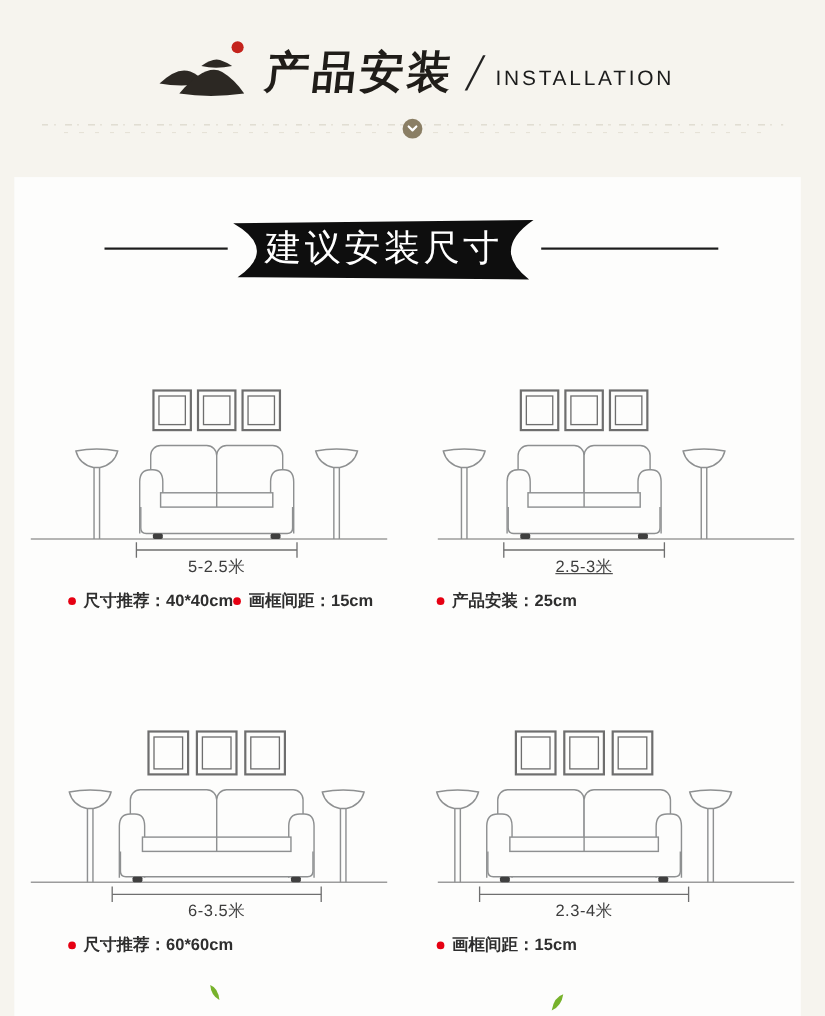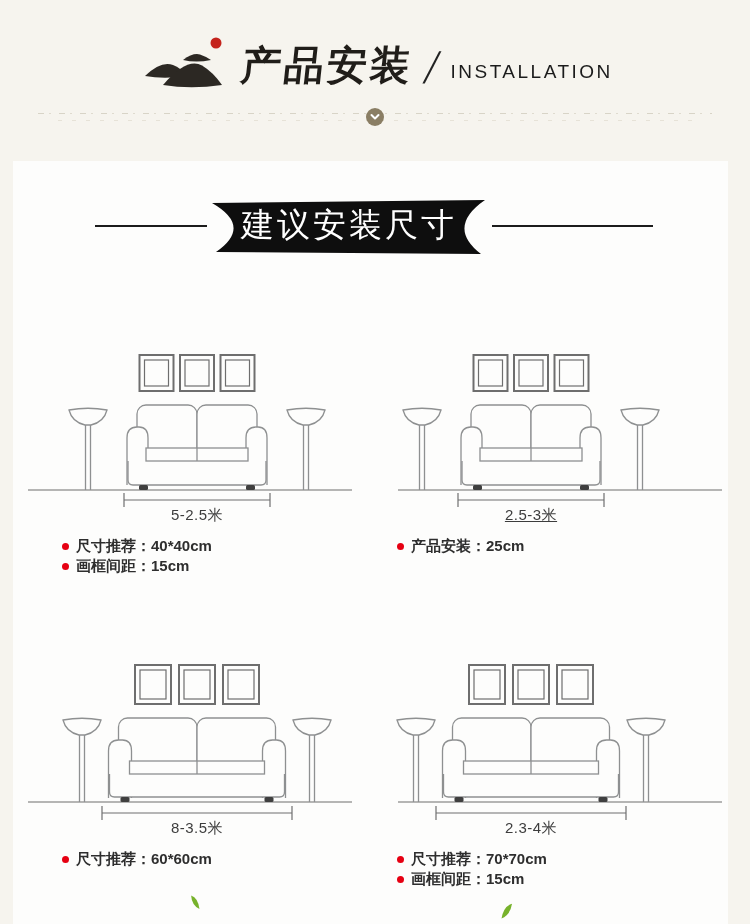--- a/index.html
+++ b/index.html
@@ -35,21 +35,21 @@
   .ribbon svg{position:absolute;left:0;top:0;}
   .ribbon-label{position:absolute;left:0;top:0;width:100%;height:100%;display:flex;align-items:center;
         justify-content:center;color:#ffffff;font-size:33px;letter-spacing:3px;padding-bottom:2px;box-sizing:border-box;}
 
   
   .quad{position:absolute;width:332px;height:200px;}
   .diagram{position:absolute;left:0;top:0;width:332px;height:200px;}
   .distance{position:absolute;width:180px;text-align:center;font-size:15px;color:#3d3d3d;letter-spacing:.5px;}
 
   
-  .bullets{position:absolute;display:flex;flex-direction:column;}
+  .bullets{position:absolute;display:flex;flex-direction:row;}
   .bullet-row{display:flex;align-items:center;gap:7px;height:20px;}
   .dot{width:7px;height:7px;border-radius:50%;flex:none;}
   .bullet-text{font-size:15px;font-weight:bold;color:#2e2e2e;}
 
   .leaf{position:absolute;}
 </style>
 </head>
 <body>
 
 <div class="page" style="background: rgb(246, 244, 238);">
@@ -166,21 +166,21 @@
           <rect x="111" y="15" width="36" height="39" fill="#fdfdfc" stroke="#6e6e6e" stroke-width="2"></rect>
           <rect x="116" y="20" width="26" height="29" fill="none" stroke="#6e6e6e" stroke-width="1.2"></rect>
           <rect x="155" y="15" width="36" height="39" fill="#fdfdfc" stroke="#6e6e6e" stroke-width="2"></rect>
           <rect x="160" y="20" width="26" height="29" fill="none" stroke="#6e6e6e" stroke-width="1.2"></rect>
           <rect x="199" y="15" width="36" height="39" fill="#fdfdfc" stroke="#6e6e6e" stroke-width="2"></rect>
           <rect x="204" y="20" width="26" height="29" fill="none" stroke="#6e6e6e" stroke-width="1.2"></rect>
           <line x1="78" y1="163" x2="268" y2="163" stroke="#6f6f6f" stroke-width="1.2"></line>
           <line x1="78" y1="156" x2="78" y2="170" stroke="#6f6f6f" stroke-width="1.2"></line>
           <line x1="268" y1="156" x2="268" y2="170" stroke="#6f6f6f" stroke-width="1.2"></line>
         </svg></div>
-    <div class="distance" style="left: 83px; top: 169px;">8-3.5米</div>
+    <div class="distance" style="left: 83px; top: 169px;">6-3.5米</div>
   </div>
   <div class="quad" style="left:394px;top:650px">
     <div class="diagram"><svg width="332" height="200" viewBox="0 0 332 200">
           <line x1="4" y1="152" x2="328" y2="152" stroke="#9c9c9c" stroke-width="1.5"></line>
           <path d="M3,70 Q22,66.5 41,70 Q38,82 25,85 L19,85 Q6,82 3,70 Z" fill="#fdfdfc" stroke="#8e9091" stroke-width="1.3"></path>
           <line x1="19.5" y1="85" x2="19.5" y2="152" stroke="#8e9091" stroke-width="1.3"></line>
           <line x1="24.5" y1="85" x2="24.5" y2="152" stroke="#8e9091" stroke-width="1.3"></line>
           <path d="M233,70 Q252,66.5 271,70 Q268,82 255,85 L249,85 Q236,82 233,70 Z" fill="#fdfdfc" stroke="#8e9091" stroke-width="1.3"></path>
           <line x1="249.5" y1="85" x2="249.5" y2="152" stroke="#8e9091" stroke-width="1.3"></line>
           <line x1="254.5" y1="85" x2="254.5" y2="152" stroke="#8e9091" stroke-width="1.3"></line>
@@ -224,24 +224,20 @@
   </div>
   <div class="bullets" style="left:62px;top:849px">
     <div class="bullet-row">
       <span class="dot" style="background: rgb(230, 0, 18);"></span>
       <span class="bullet-text">尺寸推荐：60*60cm</span>
     </div>
   </div>
   <div class="bullets" style="left:397px;top:849px">
     <div class="bullet-row">
       <span class="dot" style="background: rgb(230, 0, 18);"></span>
-      <span class="bullet-text">尺寸推荐：70*70cm</span>
-    </div>
-    <div class="bullet-row">
-      <span class="dot" style="background: rgb(230, 0, 18);"></span>
       <span class="bullet-text">画框间距：15cm</span>
     </div>
   </div>
 
   <svg class="leaf" style="left:188px;top:895px;transform:rotate(8deg)" width="15" height="15" viewBox="0 0 12 14">
     <path d="M1,1 Q8,2.5 10.5,12.5 Q3,10 1,1 Z" fill="#77b22b"></path>
   </svg>
   <svg class="leaf" style="left:499px;top:903px;transform:scaleX(-1) rotate(4deg)" width="15" height="17" viewBox="0 0 12 14">
     <path d="M1,1 Q8,2.5 10.5,12.5 Q3,10 1,1 Z" fill="#77b22b"></path>
   </svg>

